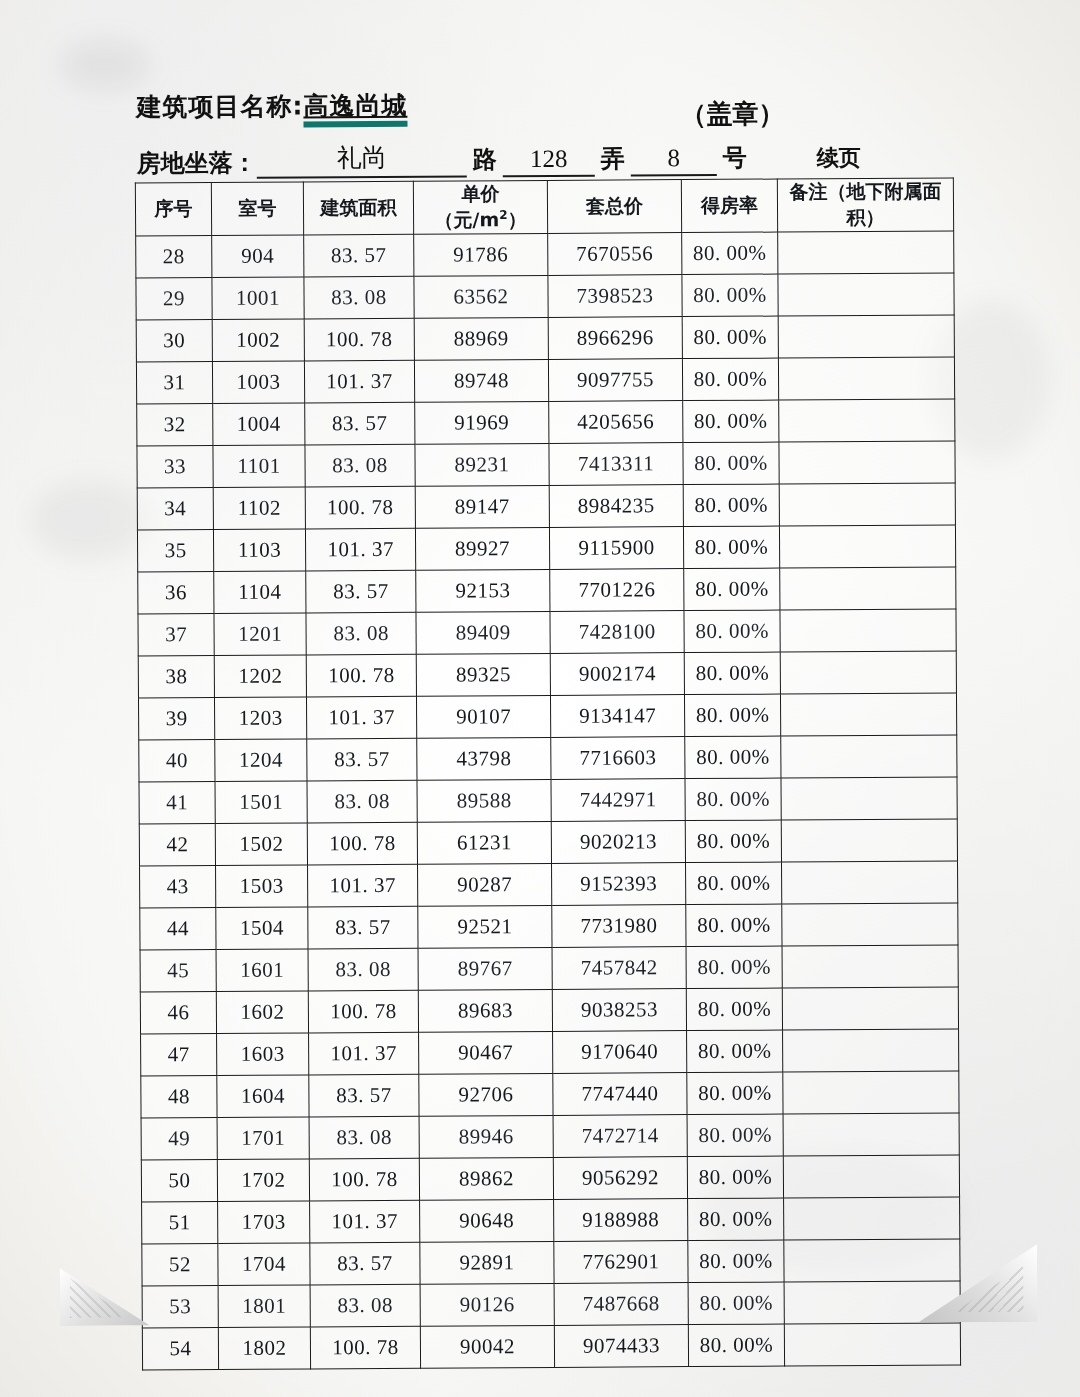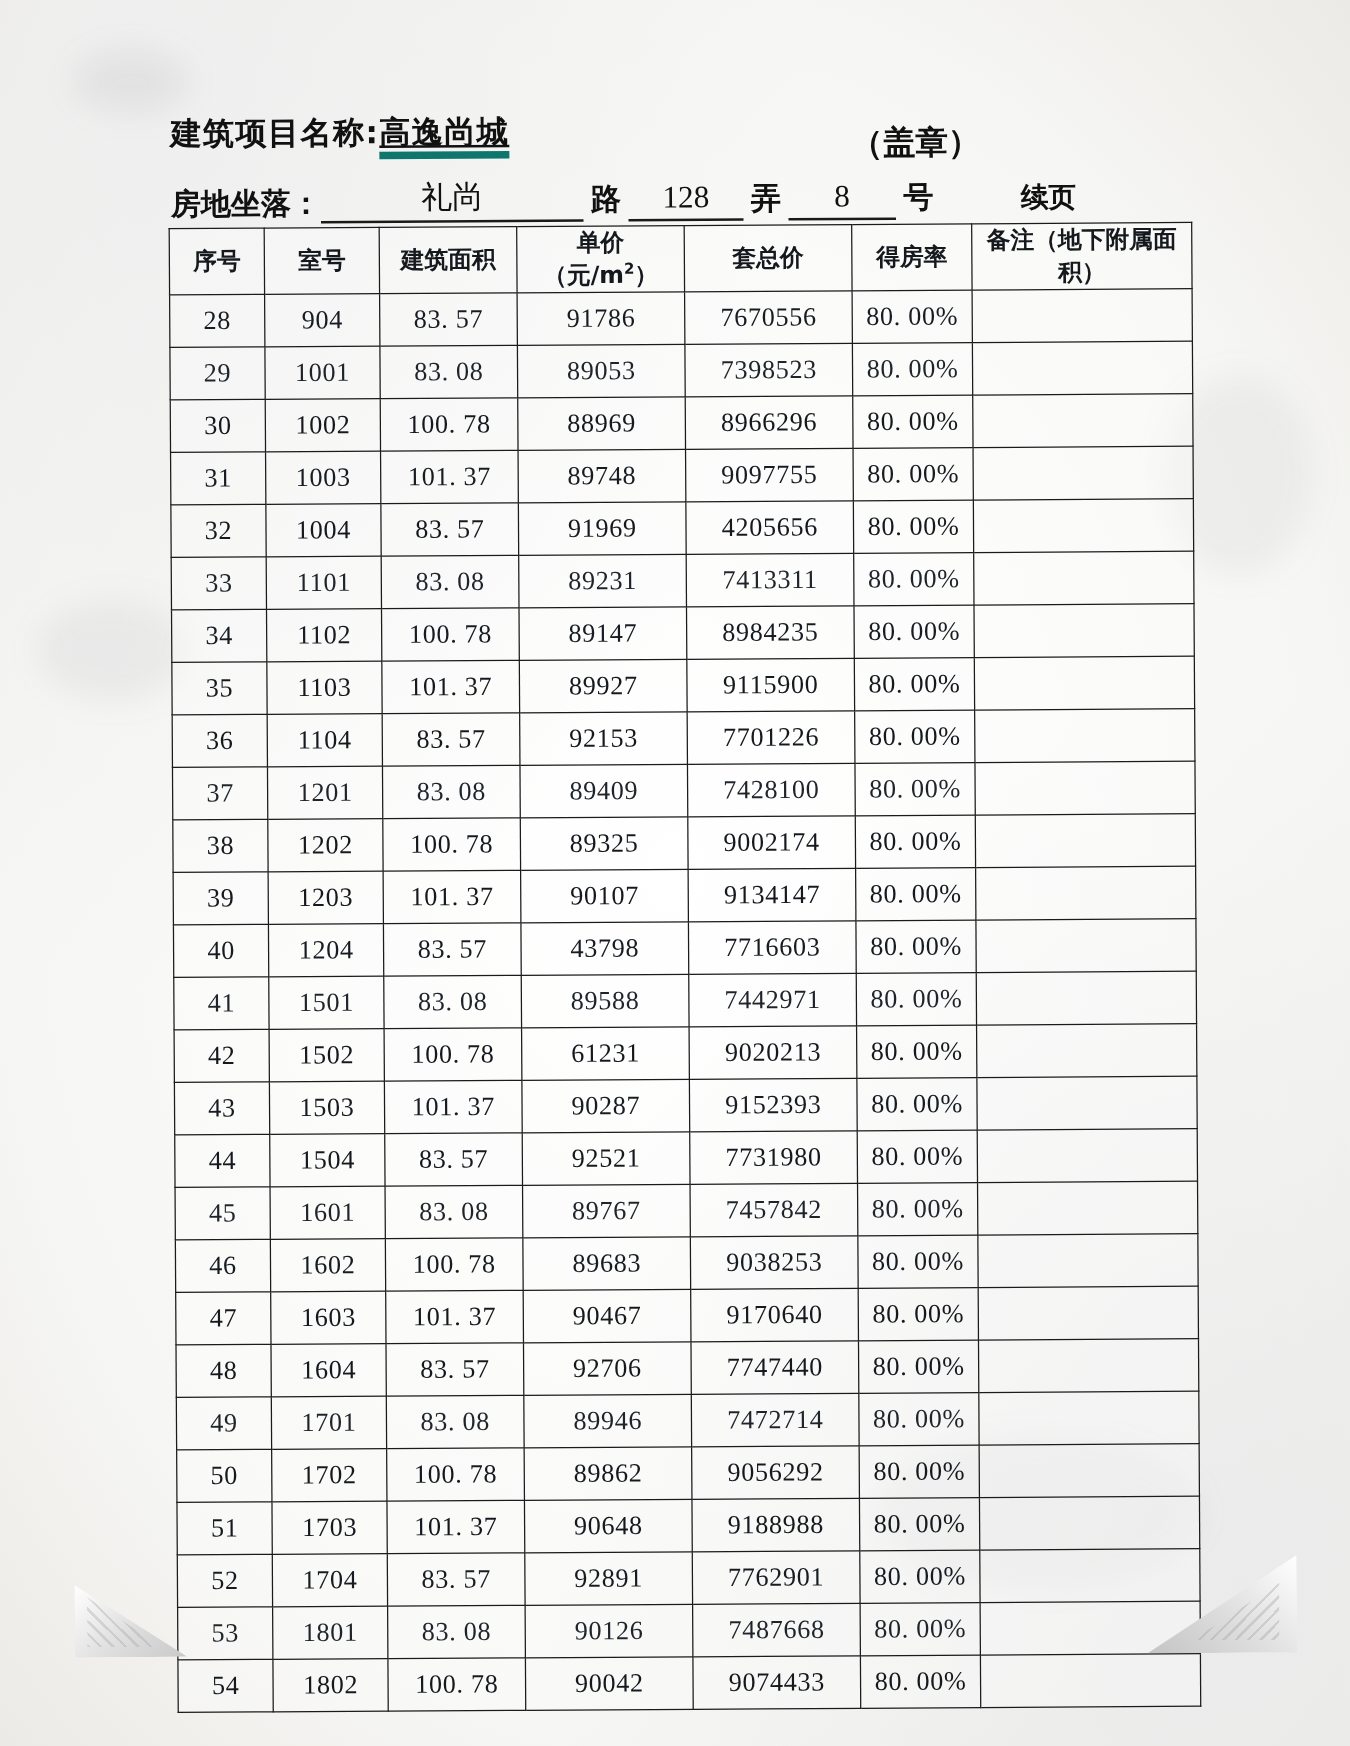--- a/index.html
+++ b/index.html
@@ -235,21 +235,21 @@
           <td>83. 57</td>
           <td>91786</td>
           <td>7670556</td>
           <td>80. 00%</td>
           <td></td>
         </tr>
         <tr>
           <td>29</td>
           <td>1001</td>
           <td>83. 08</td>
-          <td>89053</td>
+          <td>63562</td>
           <td>7398523</td>
           <td>80. 00%</td>
           <td></td>
         </tr>
         <tr>
           <td>30</td>
           <td>1002</td>
           <td>100. 78</td>
           <td>88969</td>
           <td>8966296</td>

